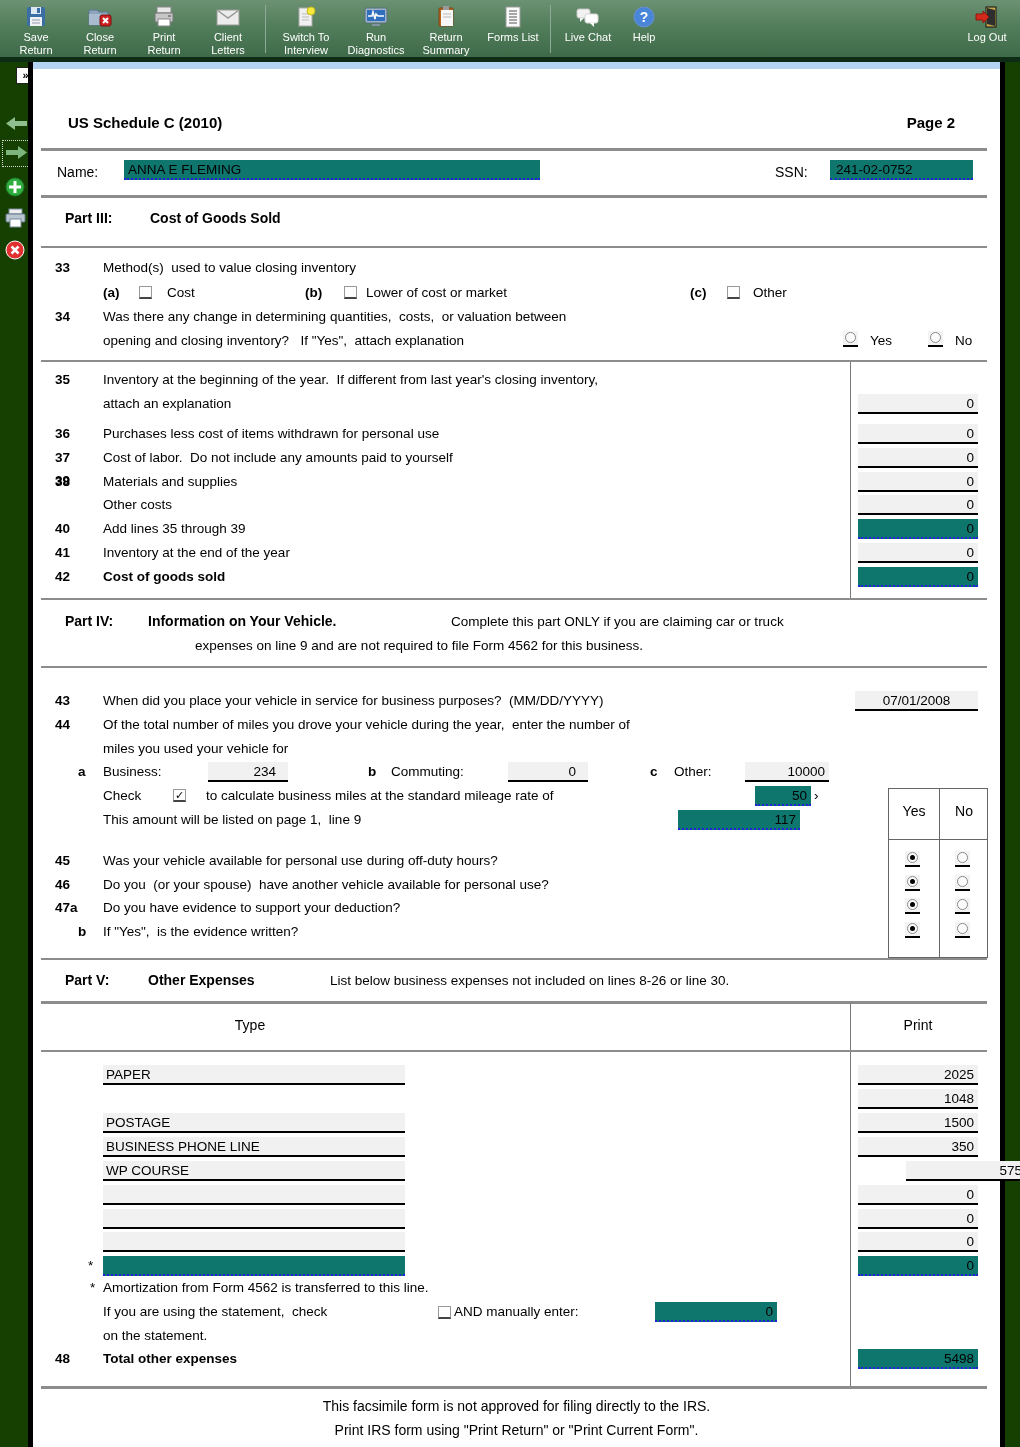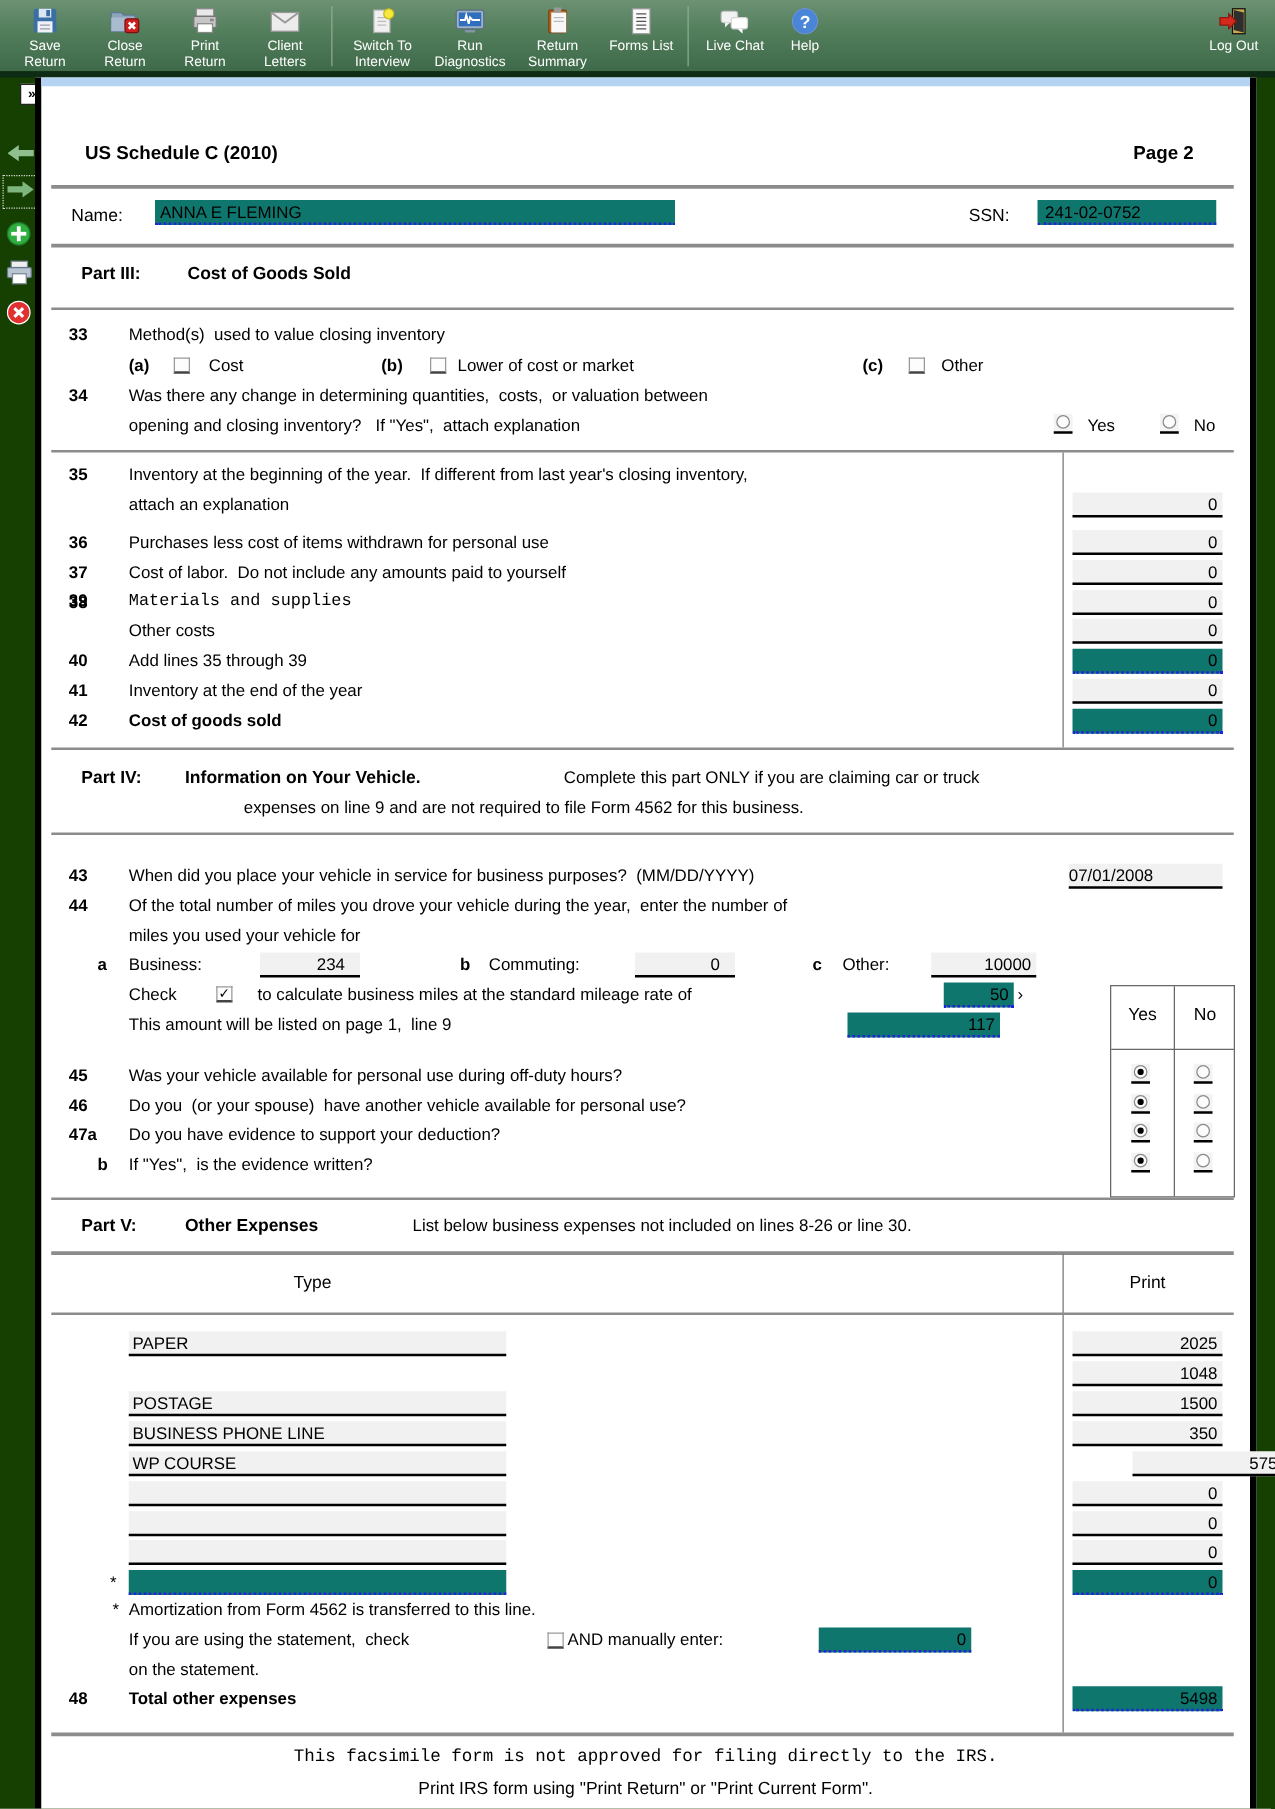--- a/index.html
+++ b/index.html
@@ -33,21 +33,21 @@
   .b { font-weight:bold; }
   .big { font-size:15px; }
   .rule { position:absolute; left:8px; width:946px; background:#8c8c8c; }
   .h3 { height:3px; } .h2 { height:2px; }
   .vline { position:absolute; width:1px; background:#777; }
 
   .field { position:absolute; font-size:13.5px; height:20px; line-height:19px; background:#f1f1f1;
     border-bottom:2px solid #000; }
   .field.yellow { background:#0f766e; border-bottom:2px dotted #2222dd; }
   .amt { text-align:right; padding-right:4px; width:120px; }
-  .ctr { text-align:left; }
+  .ctr { text-align:center; }
 
   .cb { position:absolute; width:13px; height:13px; background:#fdfdfd; border:1px solid #999;
     border-bottom:2px solid #444; font-size:11px; line-height:11px; text-align:center; cursor:pointer; }
   .radio-wrap { position:absolute; width:15px; padding:1px 2px 2px 2px; border-bottom:2px solid #000;
     background:#f3f3f3; cursor:pointer; }
   .radio { display:block; width:11px; height:11px; border-radius:50%; border:1px solid #8a8a8a; background:#fcfcfc; }
   .radio.sel::after { content:''; display:block; width:5px; height:5px; border-radius:50%; background:#000; margin:2px auto; }
 
   .yn-box { position:absolute; left:855px; top:726px; width:100px; height:170px; border:1px solid #666; }
   .yn-box .col-div { position:absolute; left:50px; top:0; bottom:0; width:1px; background:#666; }
@@ -278,21 +278,21 @@
   <div class="abs t" style="left:70px; top:310px;">Inventory at the beginning of the year.  If different from last year's closing inventory,</div>
   <div class="abs t" style="left:70px; top:334px;">attach an explanation</div>
   <div class="field amt" style="left:825px; top:332px;">0</div>
   <div class="abs t b" style="left:22px; top:364px;">36</div>
   <div class="abs t" style="left:70px; top:364px;">Purchases less cost of items withdrawn for personal use</div>
   <div class="field amt" style="left:825px; top:362px;">0</div>
   <div class="abs t b" style="left:22px; top:388px;">37</div>
   <div class="abs t" style="left:70px; top:388px;">Cost of labor.  Do not include any amounts paid to yourself</div>
   <div class="field amt" style="left:825px; top:386px;">0</div>
   <div class="abs t b" style="left:22px; top:412px;">38</div>
-  <div class="abs t" style="left:70px; top:412px;font-family:Liberation Mono, monospace;">Materials and supplies</div>
+  <div class="abs t" style="left:70px; top:412px;">Materials and supplies</div>
   <div class="field amt" style="left:825px; top:410px;">0</div>
   <div class="abs t b" style="left:22px; top:411px;">39</div>
   <div class="abs t" style="left:70px; top:435px;">Other costs</div>
   <div class="field amt" style="left:825px; top:433px;">0</div>
   <div class="abs t b" style="left:22px; top:459px;">40</div>
   <div class="abs t" style="left:70px; top:459px;">Add lines 35 through 39</div>
   <div class="field amt yellow" style="left:825px; top:457px;">0</div>
   <div class="abs t b" style="left:22px; top:483px;">41</div>
   <div class="abs t" style="left:70px; top:483px;">Inventory at the end of the year</div>
   <div class="field amt" style="left:825px; top:481px;">0</div>
@@ -410,15 +410,15 @@
   <div class="cb" style="left:405px; top:1244px;"></div>
   <div class="abs t" style="left:421px; top:1242px;">AND manually enter:</div>
   <div class="field amt yellow" style="left:622px; top:1240px; width:122px;">0</div>
   <div class="abs t" style="left:70px; top:1266px;">on the statement.</div>
 
   <div class="abs t b" style="left:22px; top:1289px;">48</div>
   <div class="abs t b" style="left:70px; top:1289px;">Total other expenses</div>
   <div class="field amt yellow" style="left:825px; top:1287px;">5498</div>
   <div class="rule h3" style="top:1324px;"></div>
 
-  <div class="footer" style="top:1336px;font-family:Liberation Mono, monospace;">This facsimile form is not approved for filing directly to the IRS.</div>
+  <div class="footer" style="top:1336px;">This facsimile form is not approved for filing directly to the IRS.</div>
   <div class="footer" style="top:1360px;">Print IRS form using "Print Return" or "Print Current Form".</div>
 </div>
 
 </body></html>

